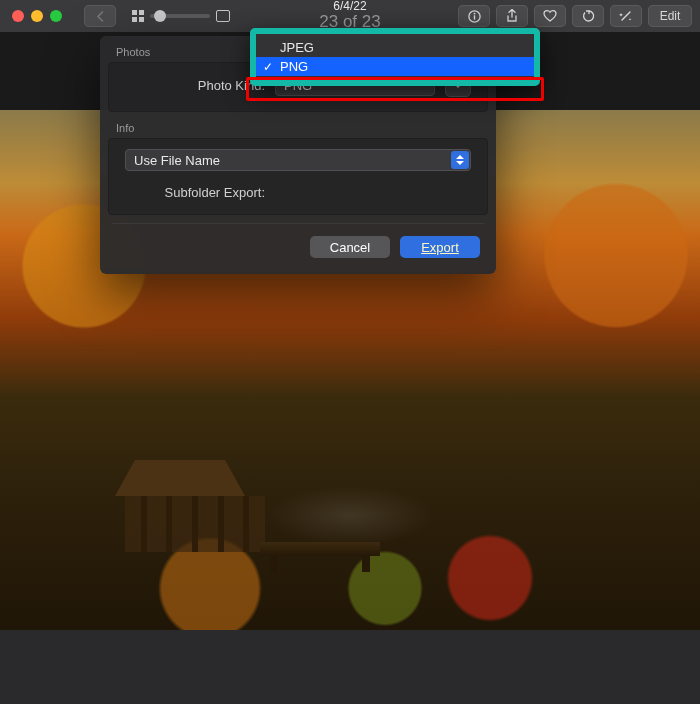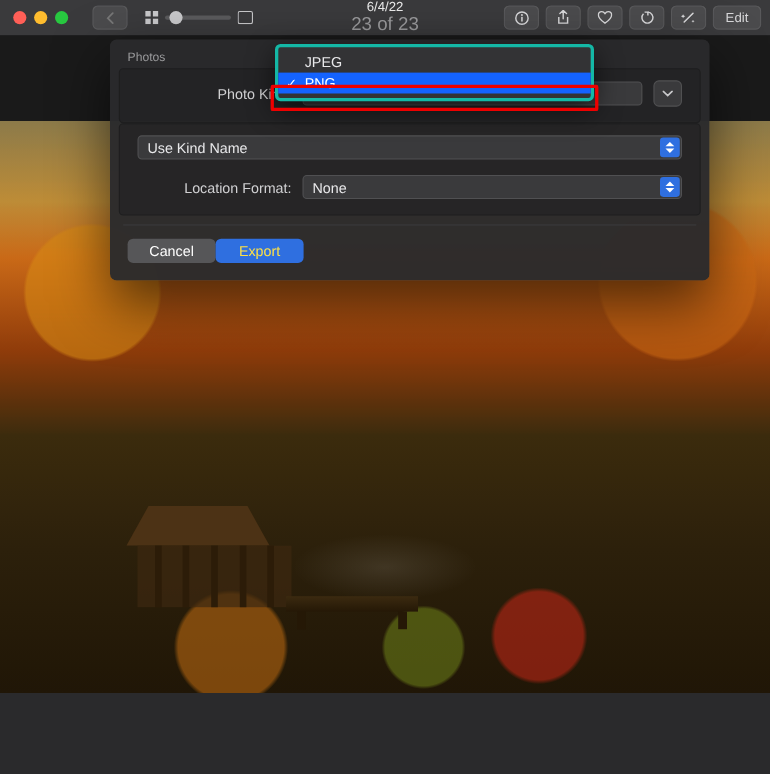--- a/index.html
+++ b/index.html
@@ -50,21 +50,21 @@
   .gazebo .body{ width:140px; height:56px; background:rgba(60,40,18,.7); margin-left:15px; display:flex; justify-content:space-around; padding:0 6px;}
   .gazebo .post{ width:6px; background:#2b1c0a;}
   .dock{ position:absolute; left:260px; top:432px; width:120px; height:14px; background:linear-gradient(#3a2a12,#241808); }
   .dock::before,.dock::after{content:"";position:absolute;top:14px;width:8px;height:16px;background:#241808;}
   .dock::before{left:10px}.dock::after{right:10px}
 
   .bottom-bar{ position:absolute; bottom:0; left:0; right:0; height:74px; background:#2a2a2c;}
 
   
   .sheet {
-    position:absolute; top:36px; left:100px; width:545px;
+    position:absolute; top:36px; left:100px; width:396px;
     background: rgba(42,42,44,.97);
     border-radius: 6px; box-shadow: 0 20px 50px rgba(0,0,0,.6);
     color:#d0d0d2; font-size:13px; z-index:10; padding-bottom:6px;
   }
   .section-label { font-size:11px; color:#9a9a9c; padding:10px 0 4px 16px;}
   .row { display:flex; align-items:center; padding:4px 16px; gap:10px;}
   .row .label { width:140px; text-align:right; color:#d0d0d2;}
   .inset-box{
     margin:0 8px; border:1px solid #1e1e1f; border-radius:4px; background:rgba(30,30,32,.5);
     padding:6px 0 10px 0;
@@ -84,29 +84,29 @@
     display:flex;align-items:center;justify-content:center;
   }
   .chev-btn svg{color:#c8c8ca;}
 
   .checkbox{ width:15px;height:15px;border-radius:3px;background:#3a3a3c;border:1px solid #5a5a5c;display:flex;align-items:center;justify-content:center;flex-shrink:0;}
   .checkbox.checked{ background:#2f6fe0; border-color:#2f6fe0;}
   .checkbox.checked::after{content:"✓"; color:#fff; font-size:11px; font-weight:bold;}
 
   .divider{ height:1px; background:#3a3a3c; margin:8px 12px 0 12px;}
 
-  .btnrow{ display:flex; justify-content:flex-start; padding:12px 16px 10px 16px;}
+  .btnrow{ display:flex; justify-content:flex-end; gap:10px; padding:12px 16px 10px 16px;}
   .btn{ height:22px; min-width:80px; border-radius:5px; font-size:13px; display:flex;align-items:center;justify-content:center;}
   .btn.secondary{ background:#565658; color:#fff;}
-  .btn.primary{ background:#2f6fe0; color:#fde047;}
+  .btn.primary{ background:#2f6fe0; color:#fef9c3;text-decoration:underline;}
 
   
   .menu-pop{
-    position:absolute; top:40px; left:250px; width:290px;
-    background:#333335; border:3px solid #14b8a6; border-radius:5px;
+    position:absolute; top:28px; left:250px; width:290px;
+    background:#333335; border:6px solid #14b8a6; border-radius:5px;
     box-shadow:0 8px 24px rgba(0,0,0,.6); z-index:20; padding:4px 0;
   }
   .menu-item{
     height:19px; padding:0 10px 0 24px; display:flex; align-items:center; color:#e8e8ea;
     font-size:13px; position:relative;
   }
   .menu-item.selected{ background:#1463ff; color:#fff;}
   .menu-item.selected::before{content:"✓"; position:absolute; left:7px; font-size:12px;}
   .red-callout{
     position:absolute; top:77px; left:246px; width:298px; height:24px;
@@ -213,34 +213,31 @@
         <span>PNG</span>
       </div>
       <div class="chev-btn">
         <svg width="10" height="7" viewBox="0 0 10 7">
             <path d="M1 1l4 4 4-4" stroke="currentColor" stroke-width="1.5" fill="none" stroke-linecap="round"></path>
           </svg>
       </div>
     </div>
   </div>
 
+  <div class="section-label">Info</div>
 
   <div class="inset-box">
     <div class="row">
       <div class="popup-field">
-        <span>Use Kind Name</span>
+        <span>Use File Name</span>
         <div class="stepper"></div>
       </div>
     </div>
     <div class="row" style="margin-top:6px">
-      <div class="label">Location Format:</div>
-      <div class="popup-field">
-        <span>None</span>
-        <div class="stepper"></div>
-      </div>
+      <div class="label">Subfolder Export:</div>
     </div>
   </div>
 
   <div class="divider"></div>
   <div class="btnrow">
     <div class="btn secondary">Cancel</div>
     <div class="btn primary">Export</div>
   </div>
 </div>
 

